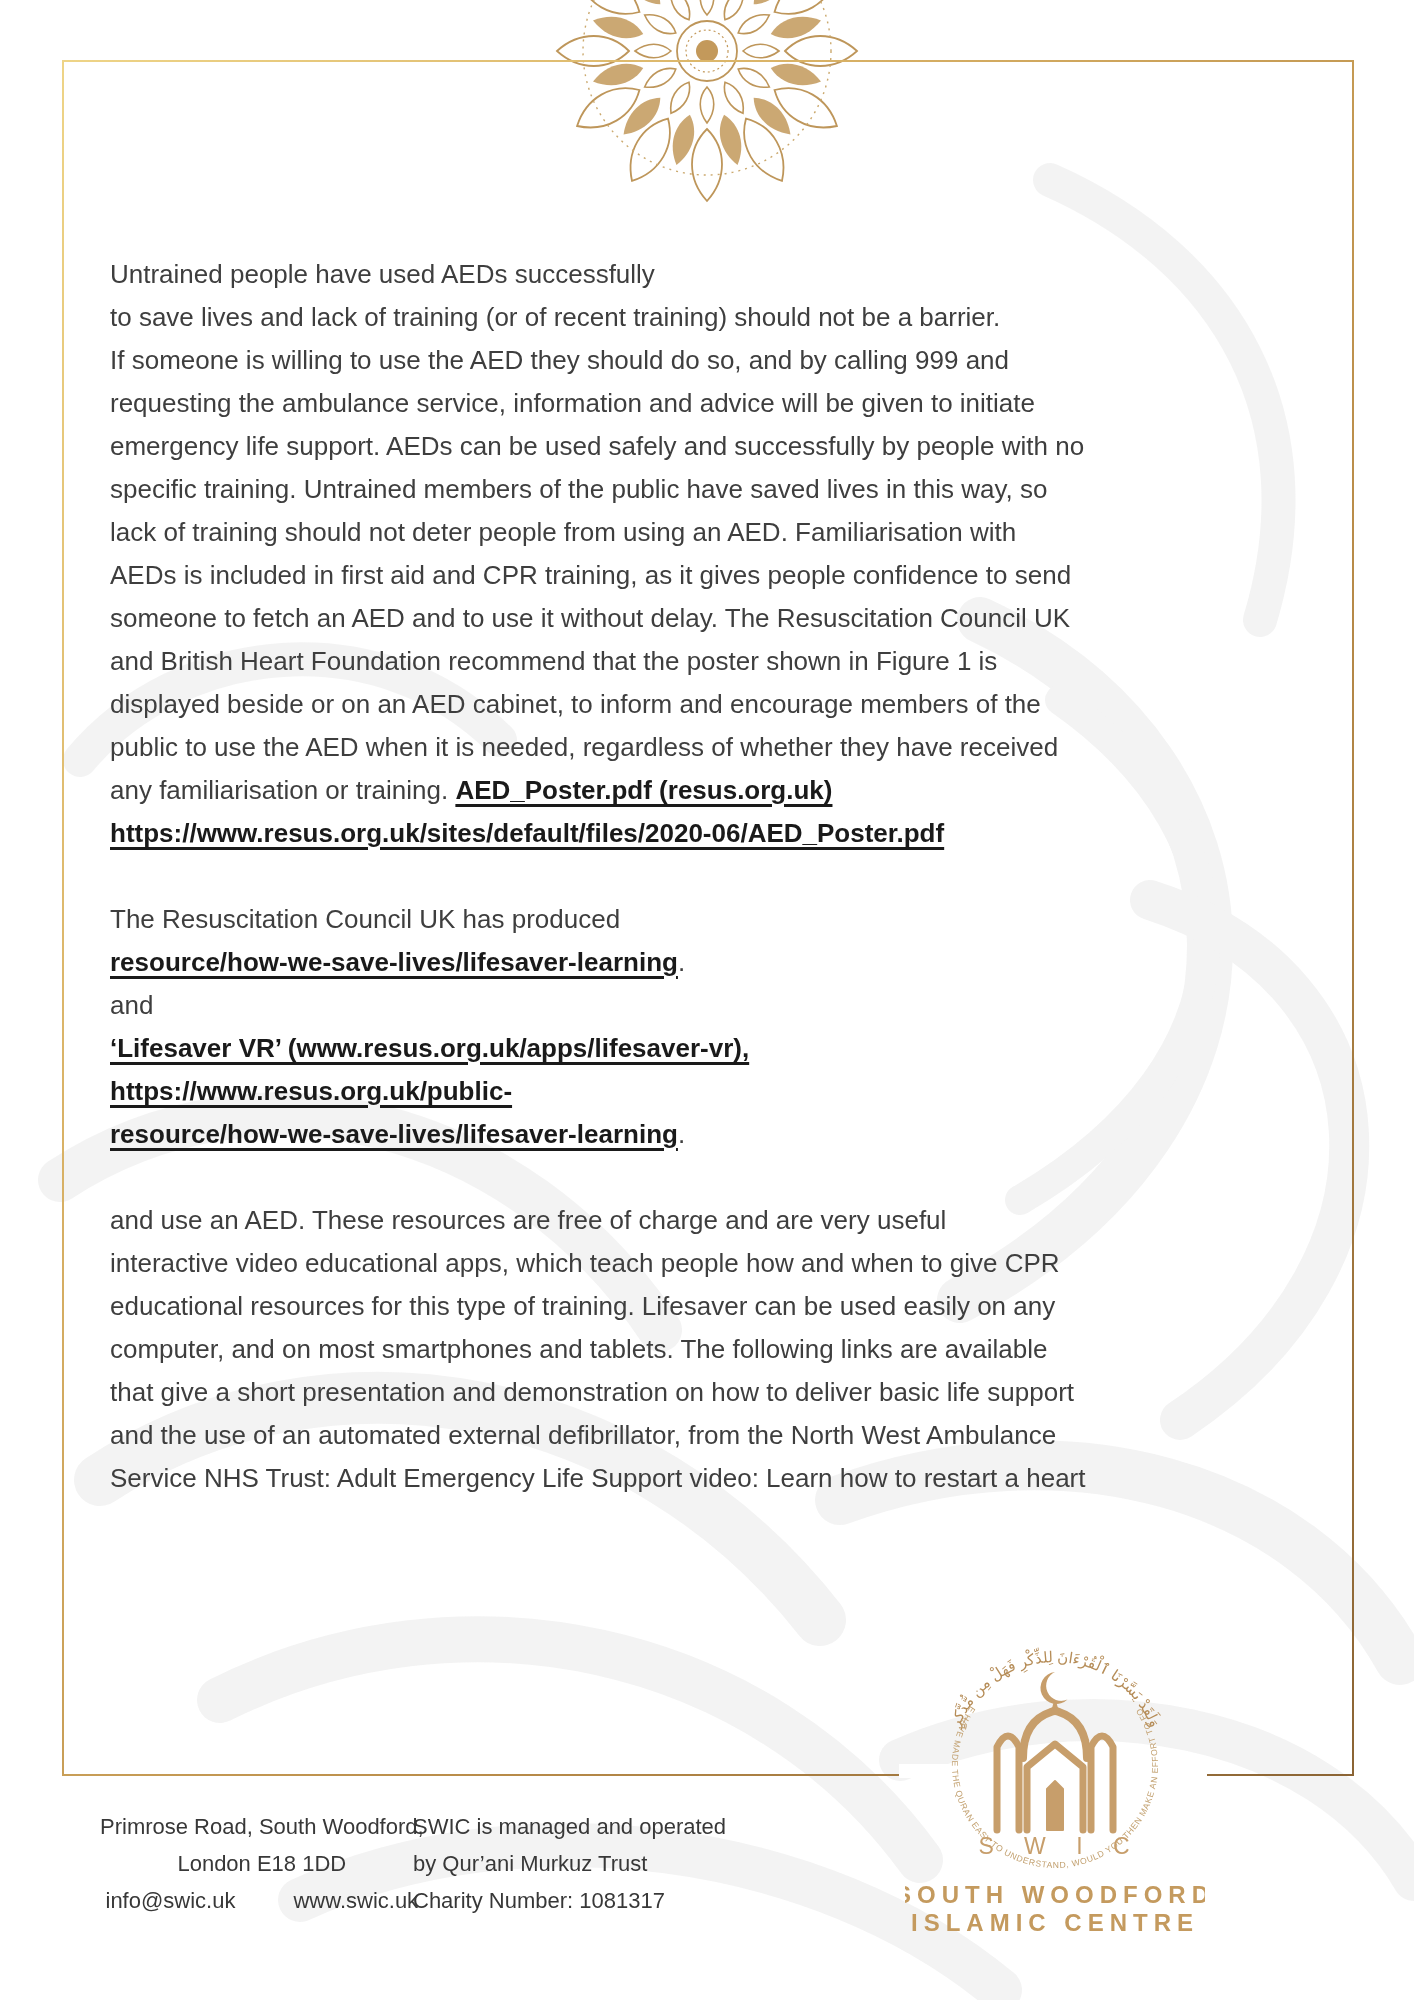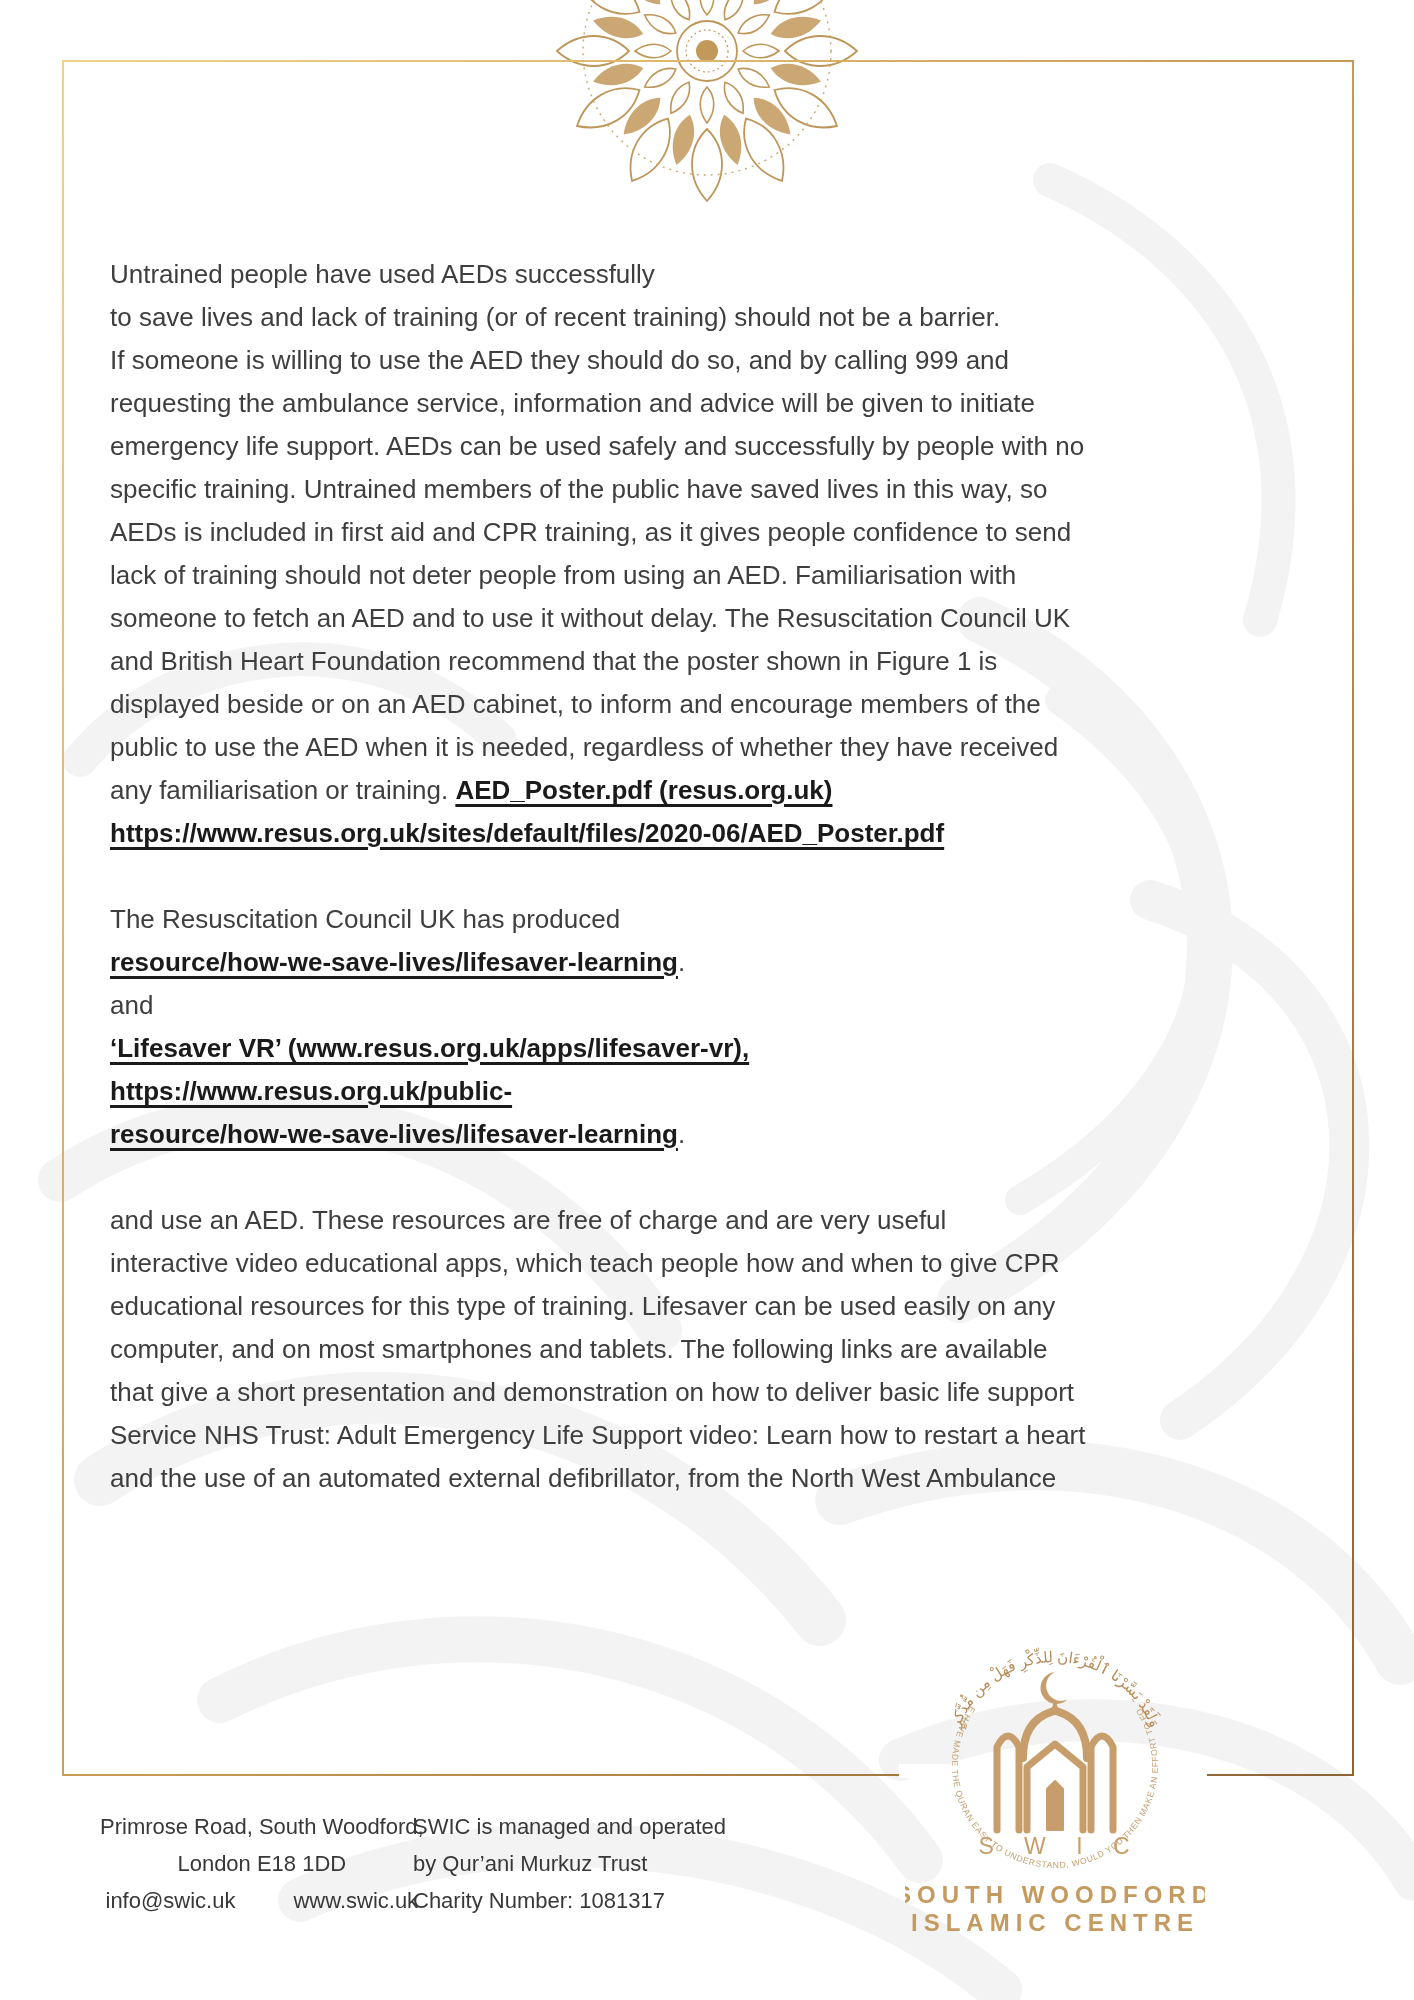--- a/index.html
+++ b/index.html
@@ -129,22 +129,22 @@
   <div class="frame-gap"></div>
 
   <main class="body-text" id="body-text">
       <div class="paragraph">
         <div class="line"><span class="normal">Untrained people have used AEDs successfully</span></div>
         <div class="line"><span class="normal">to save lives and lack of training (or of recent training) should not be a barrier.</span></div>
         <div class="line"><span class="normal">If someone is willing to use the AED they should do so, and by calling 999 and</span></div>
         <div class="line"><span class="normal">requesting the ambulance service, information and advice will be given to initiate</span></div>
         <div class="line"><span class="normal">emergency life support. AEDs can be used safely and successfully by people with no</span></div>
         <div class="line"><span class="normal">specific training. Untrained members of the public have saved lives in this way, so</span></div>
+        <div class="line"><span class="normal">lack of training should not deter people from using an AED. Familiarisation with</span></div>
         <div class="line"><span class="normal">AEDs is included in first aid and CPR training, as it gives people confidence to send</span></div>
-        <div class="line"><span class="normal">lack of training should not deter people from using an AED. Familiarisation with</span></div>
         <div class="line"><span class="normal">someone to fetch an AED and to use it without delay. The Resuscitation Council UK</span></div>
         <div class="line"><span class="normal">and British Heart Foundation recommend that the poster shown in Figure 1 is</span></div>
         <div class="line"><span class="normal">displayed beside or on an AED cabinet, to inform and encourage members of the</span></div>
         <div class="line"><span class="normal">public to use the AED when it is needed, regardless of whether they have received</span></div>
         <div class="line"><span class="normal">any familiarisation or training. </span><span class="link">AED_Poster.pdf (resus.org.uk)</span></div>
         <div class="line"><span class="link">https://www.resus.org.uk/sites/default/files/2020-06/AED_Poster.pdf</span></div>
       </div>
       <div class="paragraph">
         <div class="line"><span class="normal">The Resuscitation Council UK has produced</span></div>
         <div class="line"><span class="link">resource/how-we-save-lives/lifesaver-learning</span><span class="normal">.</span></div>
@@ -152,22 +152,22 @@
         <div class="line"><span class="link">‘Lifesaver VR’ (www.resus.org.uk/apps/lifesaver-vr),</span></div>
         <div class="line"><span class="link">https://www.resus.org.uk/public-</span></div>
         <div class="line"><span class="link">resource/how-we-save-lives/lifesaver-learning</span><span class="normal">.</span></div>
       </div>
       <div class="paragraph">
         <div class="line"><span class="normal">and use an AED. These resources are free of charge and are very useful</span></div>
         <div class="line"><span class="normal">interactive video educational apps, which teach people how and when to give CPR</span></div>
         <div class="line"><span class="normal">educational resources for this type of training. Lifesaver can be used easily on any</span></div>
         <div class="line"><span class="normal">computer, and on most smartphones and tablets. The following links are available</span></div>
         <div class="line"><span class="normal">that give a short presentation and demonstration on how to deliver basic life support</span></div>
+        <div class="line"><span class="normal">and the use of an automated external defibrillator, from the North West Ambulance</span></div>
         <div class="line"><span class="normal">Service NHS Trust: Adult Emergency Life Support video: Learn how to restart a heart</span></div>
-        <div class="line"><span class="normal">and the use of an automated external defibrillator, from the North West Ambulance</span></div>
       </div>
     </main>
 
   <div class="footer-col col1">
     <div class="footer-line">Primrose Road, South Woodford,</div>
     <div class="footer-line">London E18 1DD</div>
     <div class="footer-line">
       <span>info@swic.uk</span><span class="email-gap"></span><span>www.swic.uk</span>
     </div>
   </div>

